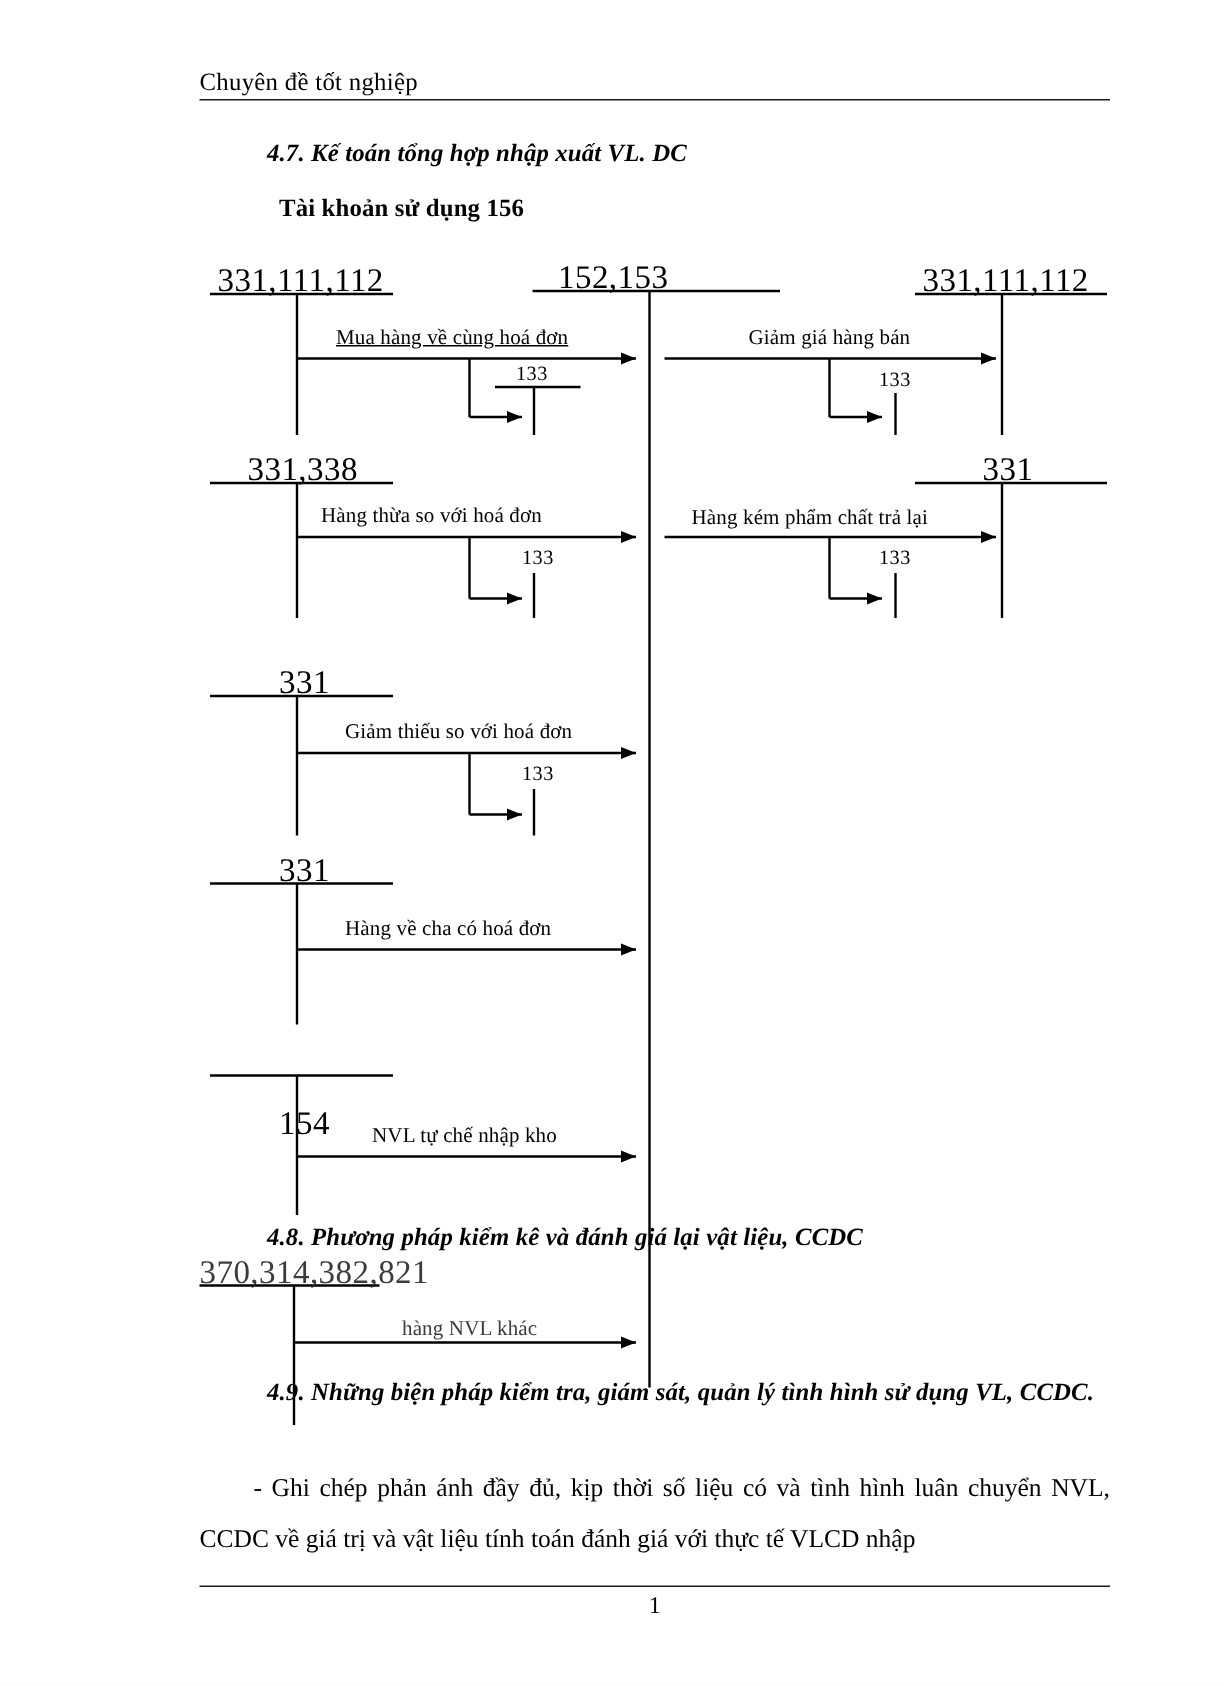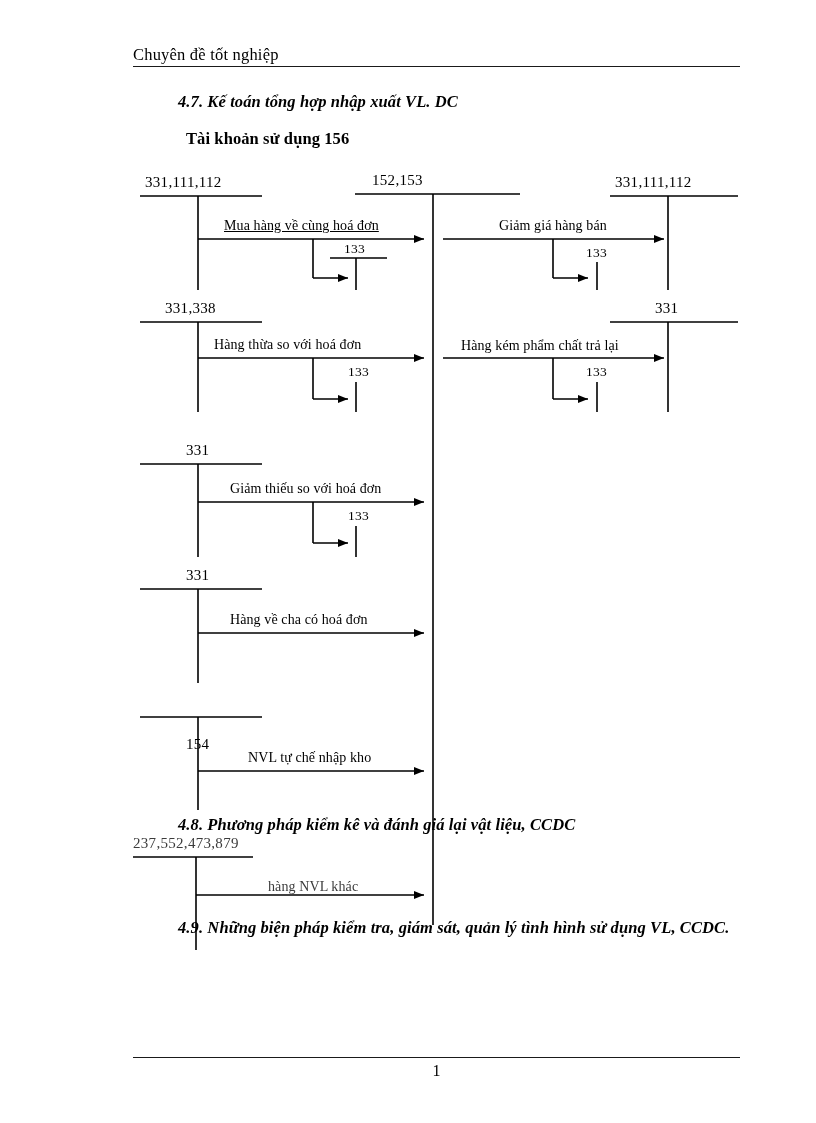--- a/index.html
+++ b/index.html
@@ -70,21 +70,21 @@
     height: 1123px;
     pointer-events: none;
   }
   .diagram svg { display: block; }
   .dlabel {
     position: absolute;
     font-family: "Liberation Serif", "DejaVu Serif", serif;
     white-space: nowrap;
   }
   .acct-no {
-    font-size: 15px;
+    font-size: 22px;
     letter-spacing: 0.3px;
   }
   .flow-label {
     font-size: 14px;
     letter-spacing: 0.1px;
   }
   .vat-no {
     font-size: 13.5px;
     letter-spacing: 0.3px;
   }
@@ -217,28 +217,29 @@
     <div class="dlabel acct-no" style="left:186px; top:442px;">331</div>
     <div class="dlabel flow-label" style="left:230px; top:481px;">Giảm thiếu so với hoá đơn</div>
     <div class="dlabel vat-no" style="left:348px; top:508px;">133</div>
 
     <div class="dlabel acct-no" style="left:186px; top:567px;">331</div>
     <div class="dlabel flow-label" style="left:230px; top:612px;">Hàng về cha   có  hoá đơn</div>
 
     <div class="dlabel acct-no" style="left:186px; top:695px;margin-top:41px;">154</div>
     <div class="dlabel flow-label" style="left:248px; top:750px;">NVL tự chế nhập kho</div>
 
-    <div class="dlabel acct-no ghost" style="left:133px; top:835px;">237,552,473,879</div>
+    <div class="dlabel acct-no ghost" style="left:133px; top:835px;">370,314,382,821</div>
     <div class="dlabel flow-label ghost" style="left:268px; top:879px;">hàng NVL khác</div>
   </div>
 
   <div class="h-sub" style="left:178px; top:815px;">4.8. Phương pháp kiểm kê và đánh giá lại vật liệu, CCDC</div>
 
 
   <div class="h-sub" style="left:178px; top:912px; width:562px; white-space:normal; line-height:31px;">4.9. Những biện pháp kiểm tra, giám sát, quản lý tình hình sử dụng VL, CCDC.</div>
 
+  <div class="para indent" style="left:133px; top:975px; width:607px;">- Ghi chép phản ánh đầy đủ, kịp thời số liệu có và tình hình luân chuyển NVL, CCDC về giá trị và vật liệu tính toán đánh giá với thực tế VLCD nhập</div>
 
   <div class="doc-footer">
     <div class="doc-footer-rule"></div>
     <div class="doc-footer-num">1</div>
   </div>
 
 </div>
 
 </body></html>

